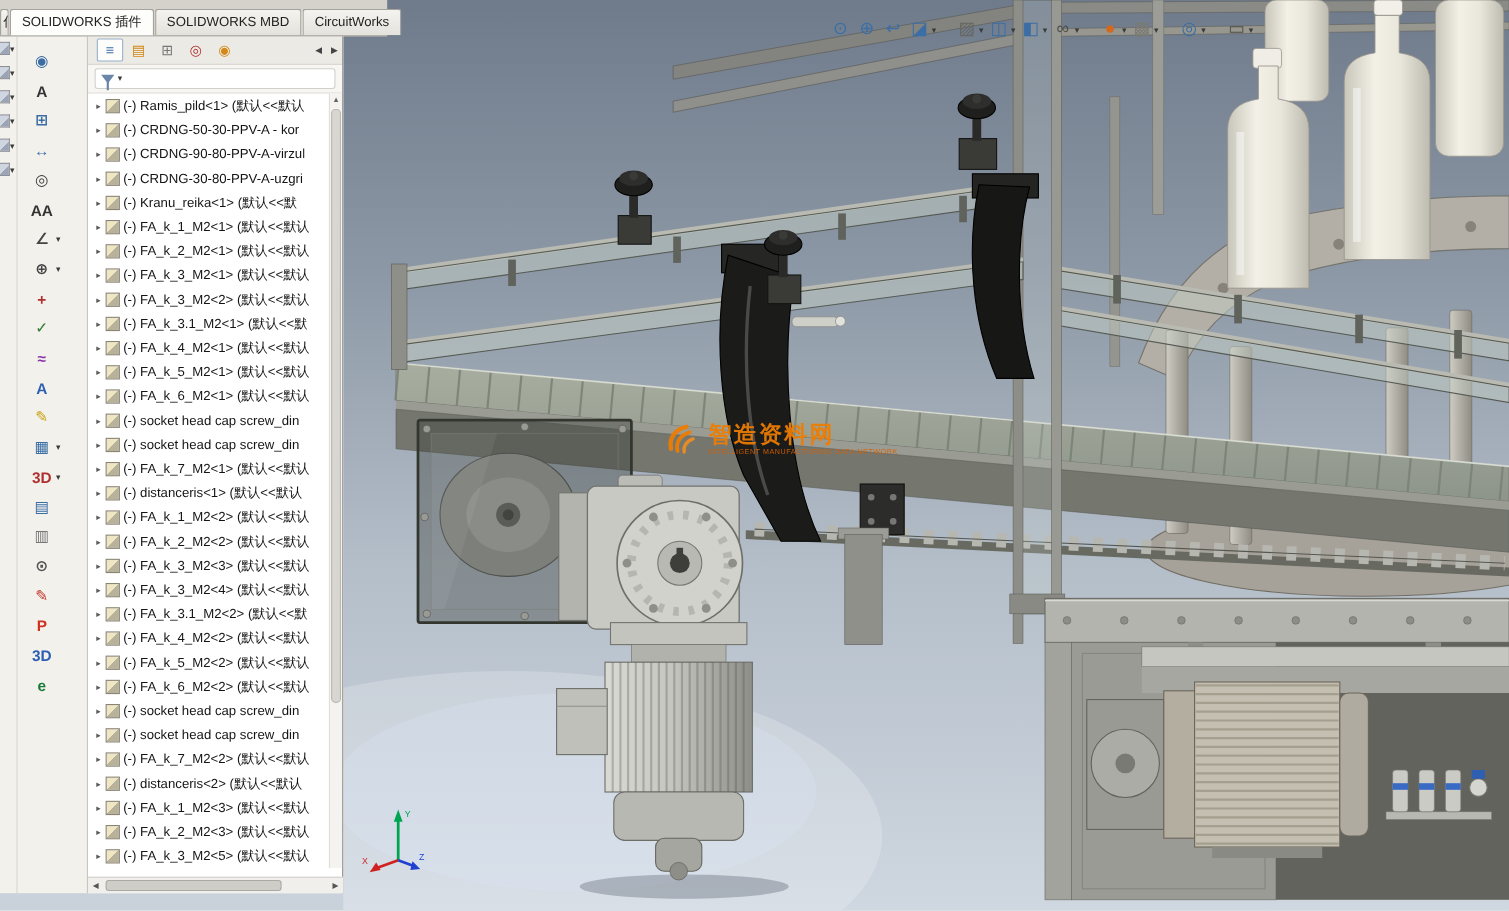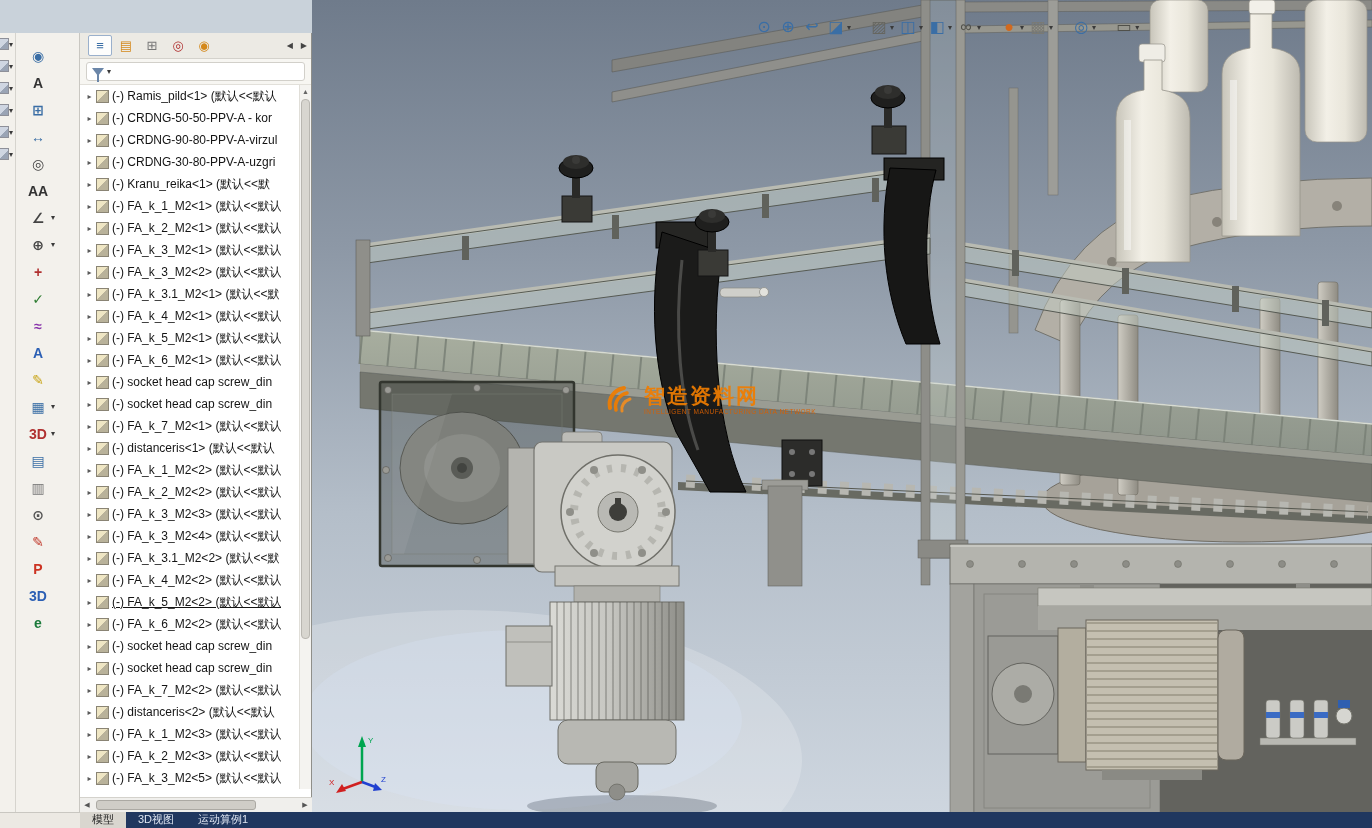--- a/index.html
+++ b/index.html
@@ -47,21 +47,21 @@
   .filter-bar { height:26px; background:#f7f6f2; border-bottom:1px solid #e2e0da; display:flex; align-items:center; padding:0 6px; }
   .filter-box { flex:1; height:19px; border:1px solid #d2d0ca; border-radius:3px; background:#fff; display:flex; align-items:center; padding-left:5px; }
   .funnel { width:0; height:0; border-left:6px solid transparent; border-right:6px solid transparent; border-top:8px solid #6b86a8; position:relative; margin-right:2px; }
   .funnel:after { content:""; position:absolute; left:-1px; top:-2px; width:2px; height:8px; background:#6b86a8; }
 
   .tree { position:absolute; left:0; top:52px; width:220px; height:704px; overflow:hidden; }
   .trow { height:22px; display:flex; align-items:center; padding-left:4px; white-space:nowrap; cursor:default; }
   .tw { width:11px; font-size:8px; color:#5a5a5a; text-align:center; flex:0 0 11px; }
   .pic { width:13px; height:13px; flex:0 0 13px; background:linear-gradient(135deg,#efe6c4 0 48%,#b9b29a 48% 100%); border:1px solid #8a8474; margin:0 3px 0 1px; }
   .tlabel { font-size:12px; color:#141414; overflow:hidden; }
-  .trow.hov .tlabel { text-decoration:underline; }
+  .trow.hov .tlabel { }
 
   .vscroll { position:absolute; right:0; top:52px; width:12px; height:704px; background:#f4f3f0; border-left:1px solid #e0ded8; }
   .vscroll .up { display:block; text-align:center; font-size:7px; color:#666; height:13px; line-height:13px; }
   .vthumb { position:absolute; left:1px; top:14px; width:9px; height:540px; background:#d8d6d0; border:1px solid #b9b7b1; border-radius:4px; }
   .hscroll { position:absolute; left:0; bottom:0; width:232px; height:15px; background:#f0efec; border-top:1px solid #d4d2cc; display:flex; align-items:center; }
   .hbtn2 { width:14px; text-align:center; font-size:7px; color:#555; cursor:default; }
   .htrack { flex:1; position:relative; height:100%; }
   .hthumb { position:absolute; left:2px; top:2px; width:160px; height:10px; background:#cfcdc7; border:1px solid #aba9a3; border-radius:3px; }
 
   
@@ -610,21 +610,21 @@
 
         <div class="trow">
           <span class="tw">▸</span>
           <span class="pic"></span>
           <span class="tlabel">(-) Ramis_pild&lt;1&gt; (默认&lt;&lt;默认</span>
         </div>
 
         <div class="trow">
           <span class="tw">▸</span>
           <span class="pic"></span>
-          <span class="tlabel">(-) CRDNG-50-50-PPV-A - kor</span>
+          <span class="tlabel">(-) CRDNG-50-30-PPV-A - kor</span>
         </div>
 
         <div class="trow">
           <span class="tw">▸</span>
           <span class="pic"></span>
           <span class="tlabel">(-) CRDNG-90-80-PPV-A-virzul</span>
         </div>
 
         <div class="trow">
           <span class="tw">▸</span>
@@ -808,32 +808,33 @@
 
     <div class="hscroll">
       <span class="hbtn2">◀</span>
       <div class="htrack">
         <div class="hthumb"></div>
       </div>
       <span class="hbtn2">▶</span>
     </div>
   </div>
 
-
-  <div class="statusbar">
-    <div class="sb-left"></div>
-    <div style="display:flex">
-
-        <div class="sbtab active">
-          <span>模型</span>
-        </div>
-
-        <div class="sbtab">
-          <span>3D视图</span>
-        </div>
-
-        <div class="sbtab">
-          <span>运动算例1</span>
-        </div>
-      </div>
-  </div>
+  <div class="tabbar">
+
+      <div class="ttab partial">
+        <span>估</span>
+      </div>
+
+      <div class="ttab active">
+        <span>SOLIDWORKS 插件</span>
+      </div>
+
+      <div class="ttab">
+        <span>SOLIDWORKS MBD</span>
+      </div>
+
+      <div class="ttab">
+        <span>CircuitWorks</span>
+      </div>
+    </div>
+
 
 </div>
 
 </body></html>

